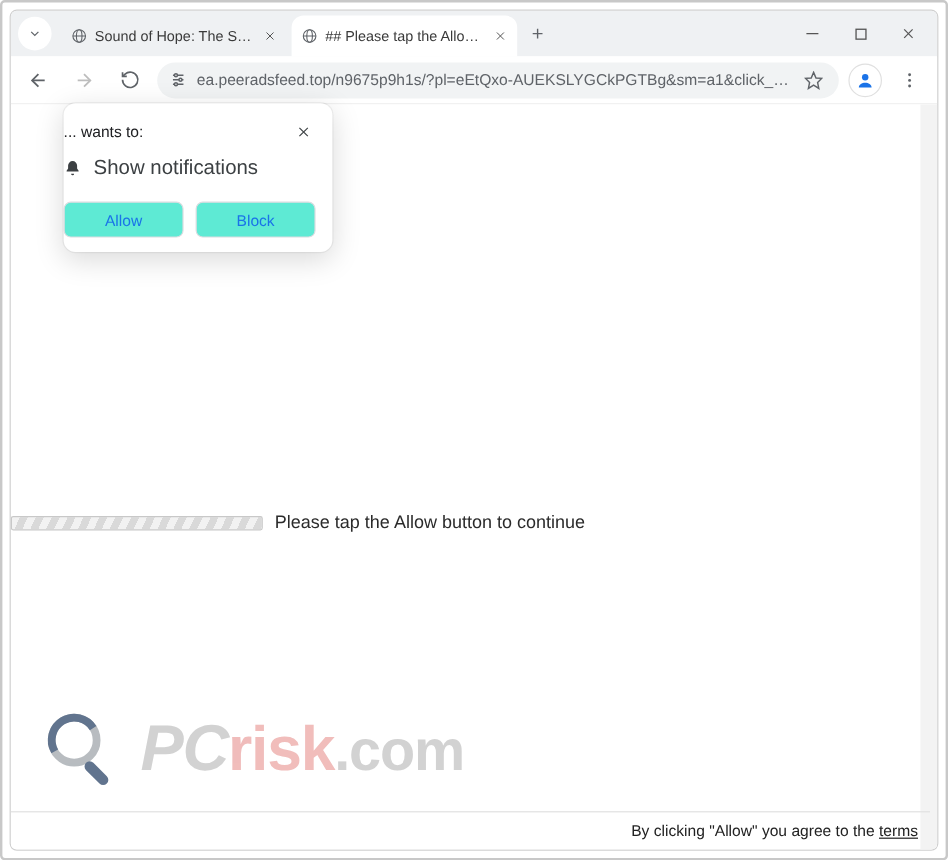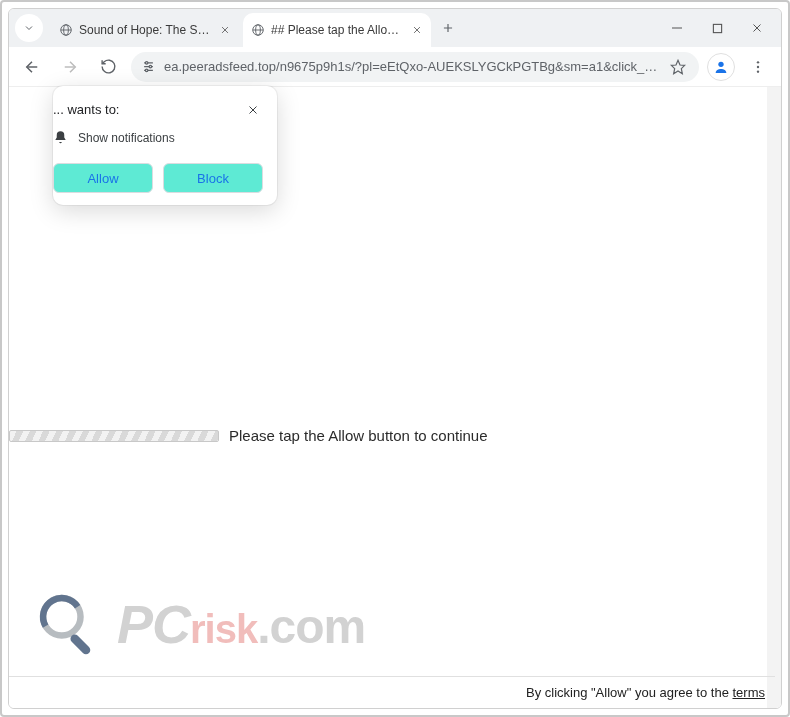--- a/index.html
+++ b/index.html
@@ -33,35 +33,35 @@
   .profile-btn { width: 28px; height: 28px; border-radius: 50%; border: 1px solid #e0e0e0; display: flex; align-items: center; justify-content: center; color: #1a73e8; }
   .menu-btn { width: 30px; height: 30px; display: flex; align-items: center; justify-content: center; color: #5f6368; }
 
   .viewport { flex: 1; position: relative; background: #fff; }
 
   
   .perm-popup { position: absolute; left: 44px; top: -1px; width: 224px; background: #fff; border-radius: 10px; box-shadow: 0 6px 24px rgba(0,0,0,0.15), 0 0 0 1px rgba(0,0,0,0.05); padding: 14px 14px 12px 0; }
   .perm-header { display: flex; align-items: flex-start; justify-content: space-between; }
   .perm-title { font-size: 13px; color: #202124; font-weight: 500; padding-top: 2px; }
   .perm-close { width: 20px; height: 20px; display: flex; align-items: center; justify-content: center; color: #3c4043; font-size: 14px; cursor: pointer; }
-  .perm-body { display: flex; align-items: center; gap: 10px; margin-top: 10px; color: #3c4043; font-size: 12px; }
+  .perm-body { display: flex; align-items: center; gap: 10px; margin-top: 10px; color: #3c4043; font-size: 17px; }
   .perm-actions { display: flex; gap: 10px; margin-top: 18px; }
   .perm-btn { flex: 1; height: 30px; border: 1px solid #dadce0; border-radius: 6px; background: #5eead4; color: #1a73e8; font-size: 13px; display: flex; align-items: center; justify-content: center; cursor: pointer; }
 
   
   .center-content { position: absolute; left: 0; right: 0; top: 340px; display: flex; flex-direction: row; align-items: center; gap: 10px; }
   .progress { width: 210px; height: 12px; border: 1px solid #c8c8c8; background: repeating-linear-gradient(115deg, #f2f2f2 0 6px, #d9d9d9 6px 12px); border-radius: 2px; }
   .center-text { font-size: 15px; color: #2b2b2b; }
 
   
   .watermark { position: absolute; left: 24px; bottom: 48px; display: flex; align-items: center; gap: 12px; opacity: 0.7; }
   .watermark-icon svg { display: block; }
   .watermark-text { font-size: 54px; font-weight: 700; font-style: italic; letter-spacing: -1px; color: #bfbfbf; }
   .watermark-text .pc { font-style: italic; }
-  .watermark-text .risk { color: #d9534f; font-style: normal; font-weight: 600; opacity: 0.55; font-size: 40px; }
+  .watermark-text .risk { color: #d9534f; font-style: normal; font-weight: 600; opacity: 0.55; font-size: 52px; }
   .watermark-text .com { color: #bfbfbf; font-style: normal; font-weight: 600; font-size: 48px; }
 
   
   .footer { position: absolute; right: 6px; bottom: 0; left: 0; border-top: 1px solid #e0e0e0; height: 32px; display: flex; align-items: center; justify-content: flex-end; padding: 0 10px; font-size: 13px; color: #222; }
   .footer a { color: #222; text-decoration: underline; }
 
   .scrollbar { position: absolute; right: 0; top: 0; bottom: 0; width: 14px; background: #f3f3f3; }
 
   .globe-icon svg, .bell-icon svg { display: block; }
 </style>

